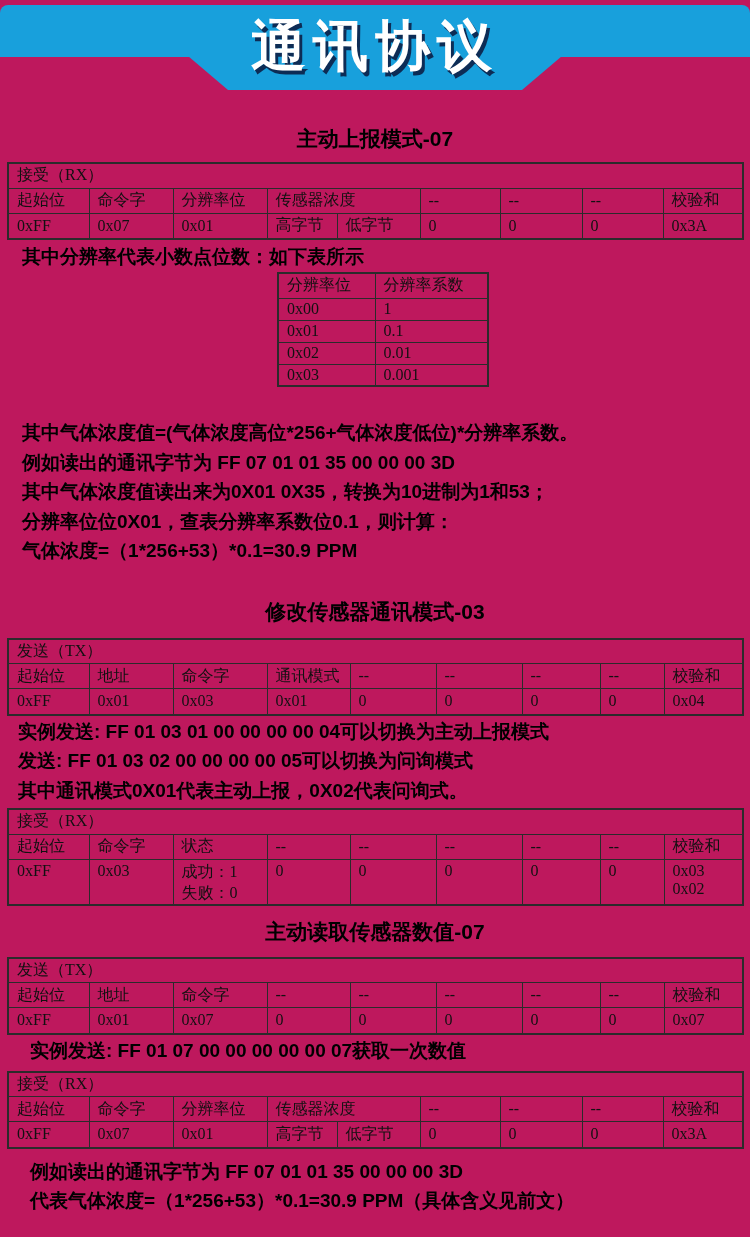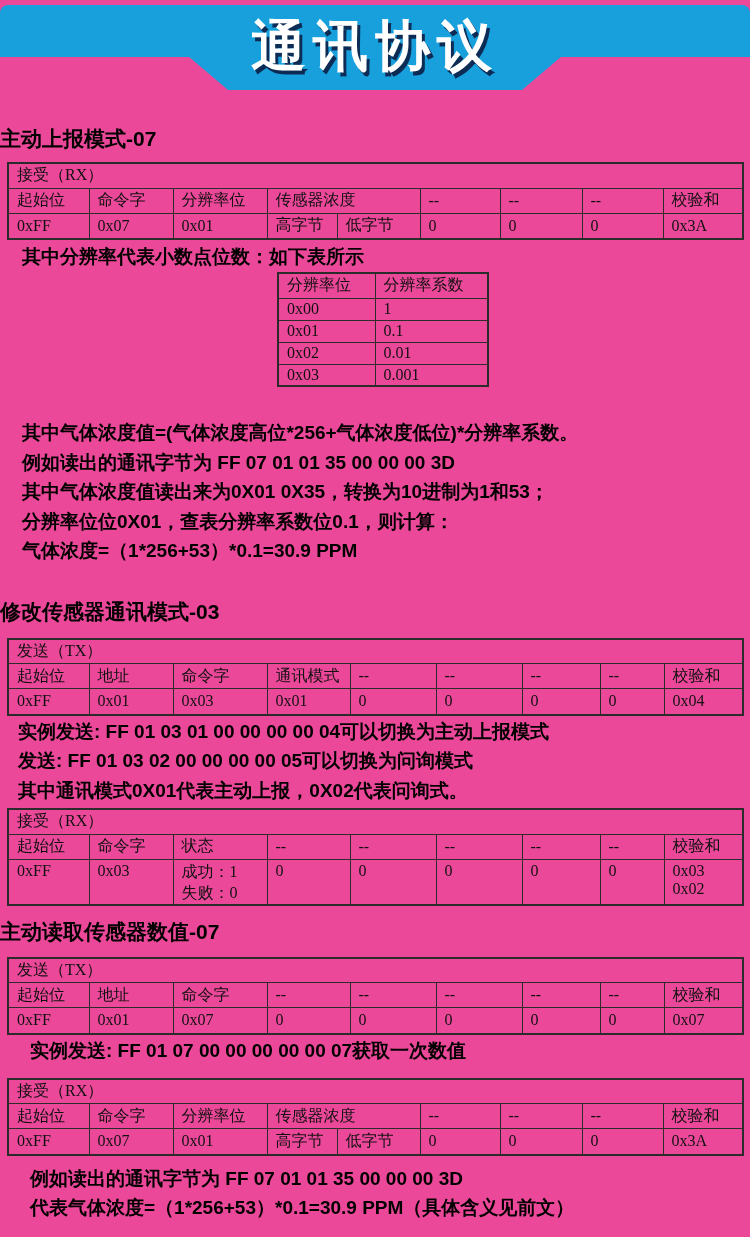--- a/index.html
+++ b/index.html
@@ -3,35 +3,35 @@
 <meta charset="utf-8">
 <style>
   :root{
     --banner-blue:#18a0dc;
     --banner-shadow:#0d2c55;
     --table-border:#2b2b2b;
   }
   *{box-sizing:border-box;}
   html,body{margin:0;padding:0;background:#fff;}
   body{font-family:"Liberation Sans","DejaVu Sans",sans-serif;}
-  .page{width:750px;height:1237px;overflow:hidden;position:relative;background:#ec4899;margin:0 auto;}
+  .page{width:750px;height:1237px;overflow:hidden;position:relative;background:#be185d;margin:0 auto;}
 
   
   .banner{position:relative;height:90px;}
   .banner-bar{position:absolute;left:0;top:5px;width:750px;height:52px;
     background:var(--banner-blue,#18a0dc);border-radius:8px 8px 0 0;}
   .banner-trap{position:absolute;left:188px;top:56px;width:374px;height:34px;
     background:var(--banner-blue,#18a0dc);
     clip-path:polygon(0 0,100% 0,calc(100% - 40px) 100%,40px 100%);}
   .banner-title{position:absolute;top:16px;left:0;width:100%;margin:0;
     text-align:center;color:#fff;font-size:55px;line-height:60px;font-weight:bold;
     letter-spacing:7px;text-shadow:3px 4px 0 var(--banner-shadow,#0d2c55);}
 
   
-  .sec-title{font-size:21px;font-weight:bold;color:#000;margin:0;line-height:25px;}
+  .sec-title{text-align:center;font-size:21px;font-weight:bold;color:#000;margin:0;line-height:25px;}
   #t1{margin-top:36px;}
   #t2{margin-top:33px;}
   #t3{margin-top:13px;}
 
   
   table.tbl{border-collapse:collapse;table-layout:fixed;width:735px;margin-left:7px;
     border:2px solid var(--table-border,#2b2b2b);}
   table.tbl td{border:1px solid var(--table-border,#2b2b2b);
     font-family:"Liberation Serif","DejaVu Serif",serif;font-size:16px;color:#111;
     padding:0 2px 0 8px;overflow:hidden;white-space:pre-line;vertical-align:middle;}
@@ -52,21 +52,21 @@
     font-family:"Liberation Serif","DejaVu Serif",serif;font-size:16px;color:#111;
     padding:0 0 0 8px;height:22px;vertical-align:middle;}
   table.res tr.head td{height:25px;}
 
   
   .line{font-weight:bold;font-size:19px;color:#000;line-height:29.5px;}
   .note1{margin:5px 12px 0 22px;line-height:24px;}
   .para{margin:31px 0 0 22px;}
   .notes2{margin:1px 0 0 18px;}
   .result-note{margin:13px 0 0 30px;line-height:24px;}
-  .note3{margin:4px 0 15px 30px;line-height:24px;}
+  .note3{margin:4px 0 8px 30px;line-height:24px;}
   .closing{margin:8px 0 0 30px;line-height:29px;}
 </style>
 </head>
 <body>
 
 <div class="page">
 
   <header class="banner">
     <div class="banner-bar"></div>
     <div class="banner-trap"></div>

